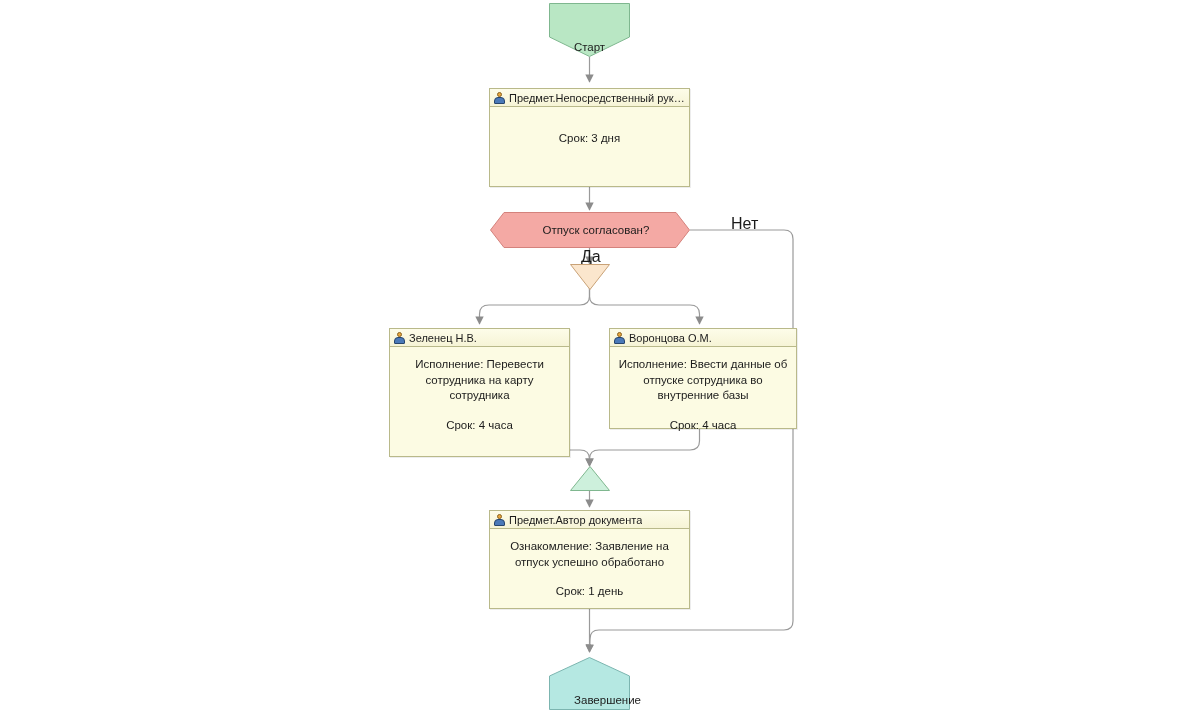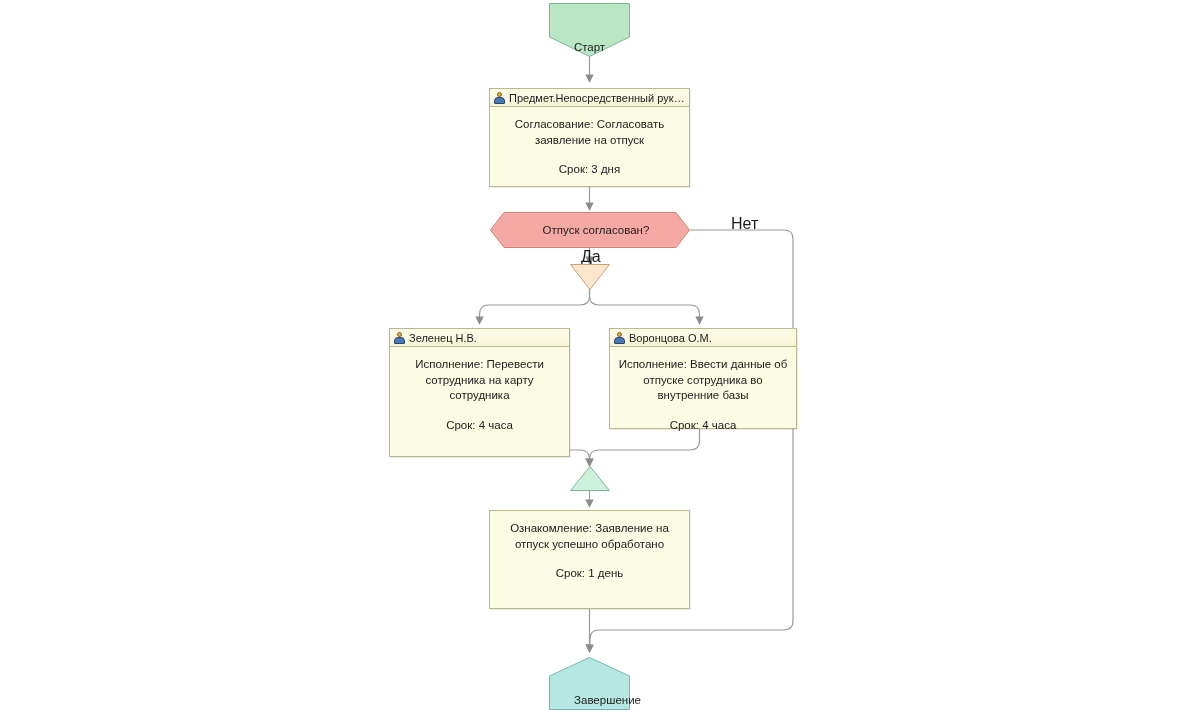--- a/index.html
+++ b/index.html
@@ -212,21 +212,20 @@
 
   <div class="node task" style="left:489px; top:88px; width:201px; height:99px;">
     <div class="task-header">
       <span class="person-icon">
         <span class="head"></span>
           <span class="body"></span>
       </span>
       <span class="title">Предмет.Непосредственный руко…</span>
     </div>
     <div class="task-body">
-      <p class="task-desc">Согласование: Согласовать заявление на отпуск</p>
       <p class="task-term">Срок: 3 дня</p>
     </div>
   </div>
 
   <div class="node decision" style="left:490px; top:212px; width:200px; height:36px;">
     <svg class="decision-bg" viewBox="0 0 200 36" preserveAspectRatio="none">
       <polygon points="0.5,18 14,0.5 186,0.5 199.5,18 186,35.5 14,35.5" fill="#f4a9a4" stroke="#d4827c" stroke-width="1"></polygon>
     </svg>
     <span class="decision-inner">Отпуск согласован?</span>
   </div>
@@ -269,20 +268,27 @@
     </div>
   </div>
 
   <div class="node tri" style="left:570px; top:466px; width:40px; height:25px;">
     <svg viewBox="0 0 40 25" preserveAspectRatio="none" width="40" height="25">
       <polygon points="20,0.5 39.5,24.5 0.5,24.5" fill="#cdf0dc" stroke="#7fb78f" stroke-width="1"></polygon>
     </svg>
   </div>
 
   <div class="node task" style="left:489px; top:510px; width:201px; height:99px;">
+    <div class="task-header">
+      <span class="person-icon">
+        <span class="head"></span>
+          <span class="body"></span>
+      </span>
+      <span class="title">Предмет.Автор документа</span>
+    </div>
     <div class="task-body">
       <p class="task-desc">Ознакомление: Заявление на отпуск успешно обработано</p>
       <p class="task-term">Срок: 1 день</p>
     </div>
   </div>
 
   <div class="node term" style="left:549px; top:657px; width:81px; height:53px;">
     <svg class="term-bg" viewBox="0 0 81 53" preserveAspectRatio="none">
       <polygon points="40.5,0.5 80.5,19 80.5,52.5 0.5,52.5 0.5,19" fill="#b5e8e2" stroke="#7cb5b0" stroke-width="1"></polygon>
     </svg>

